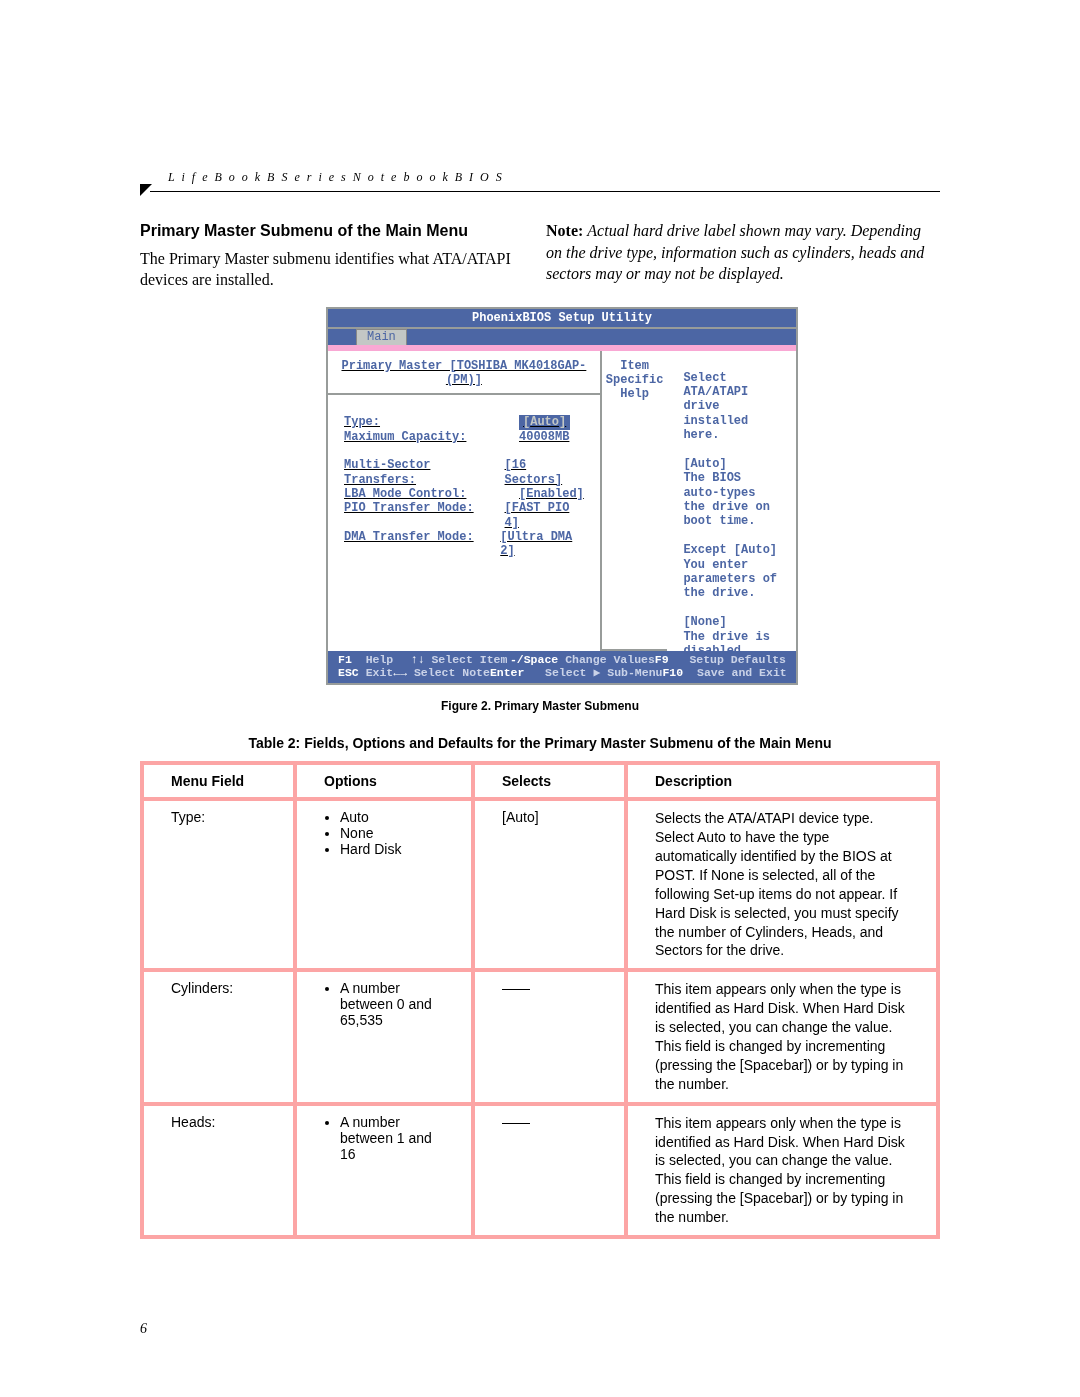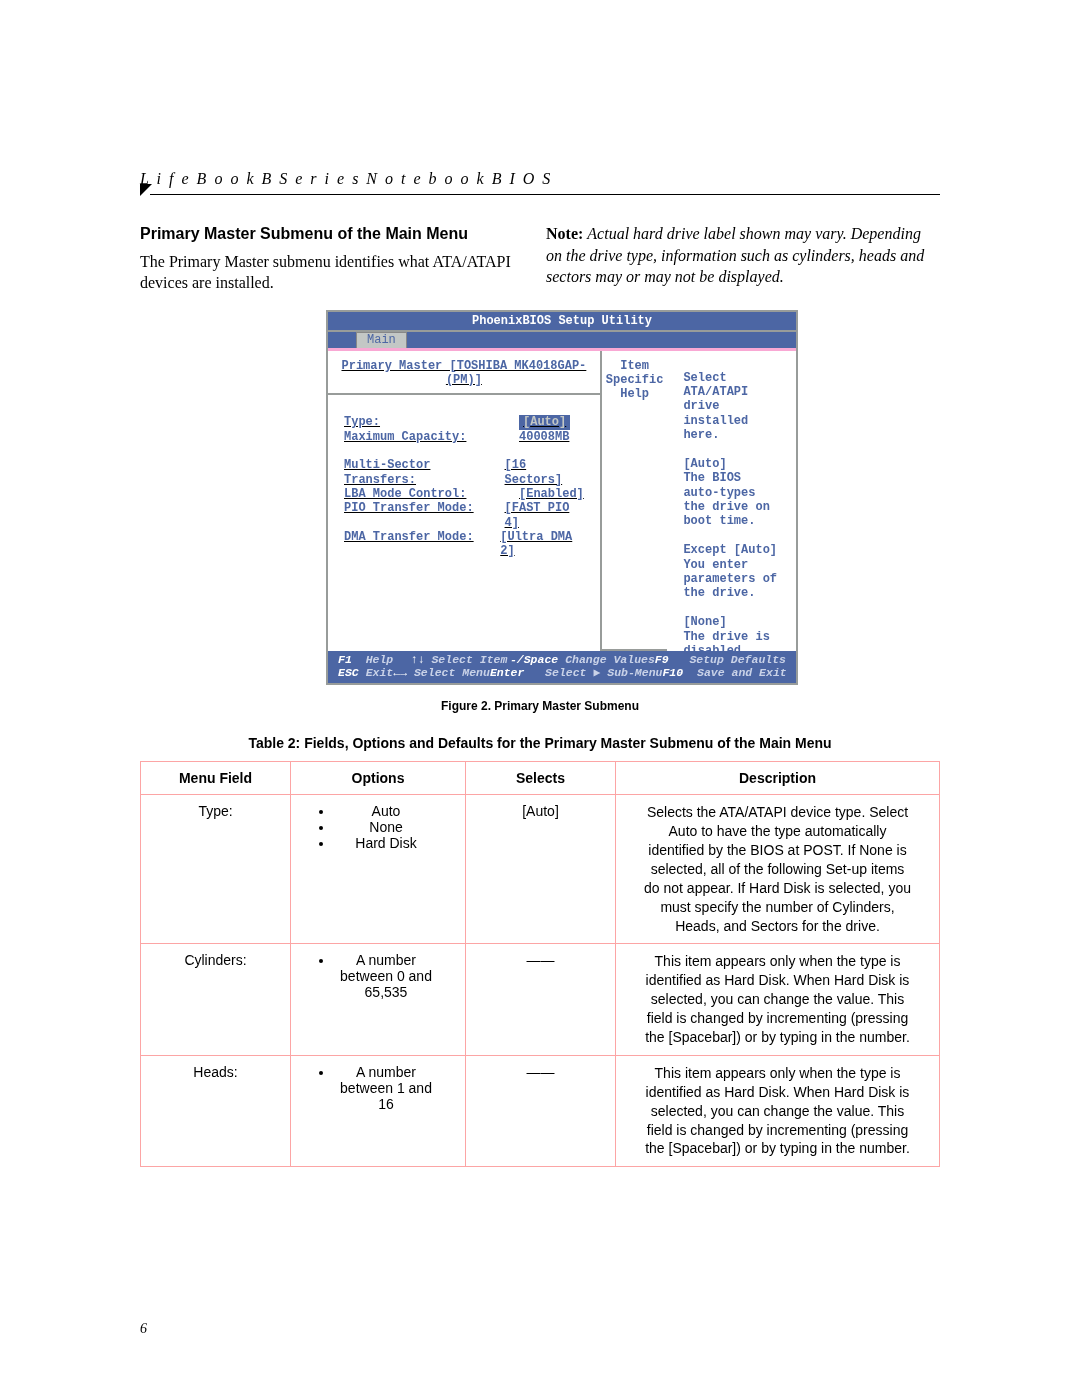--- a/index.html
+++ b/index.html
@@ -20,22 +20,22 @@
   .header-rule {
     position: relative;
     border-top: 1px solid #000;
     margin-bottom: 6px;
     margin-left: 10px;
   }
   .book-title {
     font-family: "Times New Roman", Times, serif;
     font-style: italic;
     letter-spacing: 2px;
-    font-size: 16px;
-    margin: 0 0 6px 0;
+    font-size: 12px;
+    margin: 0 0 6px 28px;
   }
   .corner-mark {
     position: absolute;
     left: 140px;
     top: 184px;
     width: 0;
     height: 0;
     border-top: 12px solid #000;
     border-right: 12px solid transparent;
   }
@@ -75,21 +75,21 @@
     background: #4c66a4;
     color: #ffffff;
     text-align: center;
     padding: 2px 0;
     font-weight: bold;
     border-bottom: 2px solid #989c9a;
   }
   .bios-tabbar {
     background: #4c66a4;
     padding: 0 0 0 28px;
-    border-bottom: 3px solid #f9a8d4;
+    border-bottom: 6px solid #f9a8d4;
   }
   .bios-tab {
     display: inline-block;
     background: #c3c7c5;
     color: #4c66a4;
     padding: 0 10px;
     border: 1px solid #888;
     border-bottom: none;
   }
   .bios-body {
@@ -142,21 +142,21 @@
   }
   .bios-footer {
     background: #4c66a4;
     color: #ffffff;
     font-weight: bold;
     padding: 2px 10px 3px 10px;
     font-size: 11.5px;
   }
   .bios-footer .keycap { color: #ffffff; }
   .bios-footer .lbl    { color: #c9d2e8; }
-  .bios-footer-row { display: flex; font-style: italic; }
+  .bios-footer-row { display: flex; }
   .bf-cell { white-space: pre; }
   .bf-a { width: 110px; }
   .bf-b { width: 150px; }
   .bf-c { width: 205px; }
   .bf-d { flex: 1; }
   .fig-caption {
     text-align: center;
     font-family: Helvetica, Arial, sans-serif;
     font-weight: bold;
     font-size: 12px;
@@ -171,24 +171,24 @@
     margin-bottom: 10px;
   }
   
   table.datatable {
     border-collapse: collapse;
     width: 100%;
     font-family: "Helvetica Neue", Helvetica, Arial, sans-serif;
     font-size: 14px;
   }
   table.datatable th, table.datatable td {
-    border: 1px solid #fca5a5;
+    border: 4px solid #fca5a5;
     padding: 8px 27px;
     vertical-align: top;
-    text-align: center;
+    text-align: left;
   }
   table.datatable th {
     font-weight: bold;
   }
   .opt-list { margin: 0; padding-left: 16px; }
   .opt-list li { list-style: disc; font-family: "Helvetica Neue", Helvetica, Arial, sans-serif; }
   td.desc { font-family: "Helvetica Neue", Helvetica, Arial, sans-serif; line-height: 1.35; }
   td.desc, td.default-cell, td.field-cell { font-size: 14px; }
   .page-number {
     position: absolute;
@@ -273,21 +273,21 @@
       </div>
       <div class="bios-footer">
         <div class="bios-footer-row">
           <span class="bf-cell bf-a"><span class="keycap">F1</span>  <span class="lbl">Help</span></span>
           <span class="bf-cell bf-b"><span class="keycap">↑↓</span> <span class="lbl">Select Item</span></span>
           <span class="bf-cell bf-c"><span class="keycap">-/Space</span> <span class="lbl">Change Values</span></span>
           <span class="bf-cell bf-d"><span class="keycap">F9</span>   <span class="lbl">Setup Defaults</span></span>
         </div>
         <div class="bios-footer-row">
           <span class="bf-cell bf-a"><span class="keycap">ESC</span> <span class="lbl">Exit</span></span>
-          <span class="bf-cell bf-b"><span class="keycap">←→</span> <span class="lbl">Select Menu</span></span>
+          <span class="bf-cell bf-b"><span class="keycap">←→</span> <span class="lbl">Select Note</span></span>
           <span class="bf-cell bf-c"><span class="keycap">Enter</span>   <span class="lbl">Select ▶ Sub-Menu</span></span>
           <span class="bf-cell bf-d"><span class="keycap">F10</span>  <span class="lbl">Save and Exit</span></span>
         </div>
       </div>
     </div>
   </div>
 
   <div class="fig-caption">Figure 2.  Primary Master Submenu</div>
 
   <div class="table-caption">Table 2: Fields, Options and Defaults for the Primary Master Submenu of the Main Menu</div>

